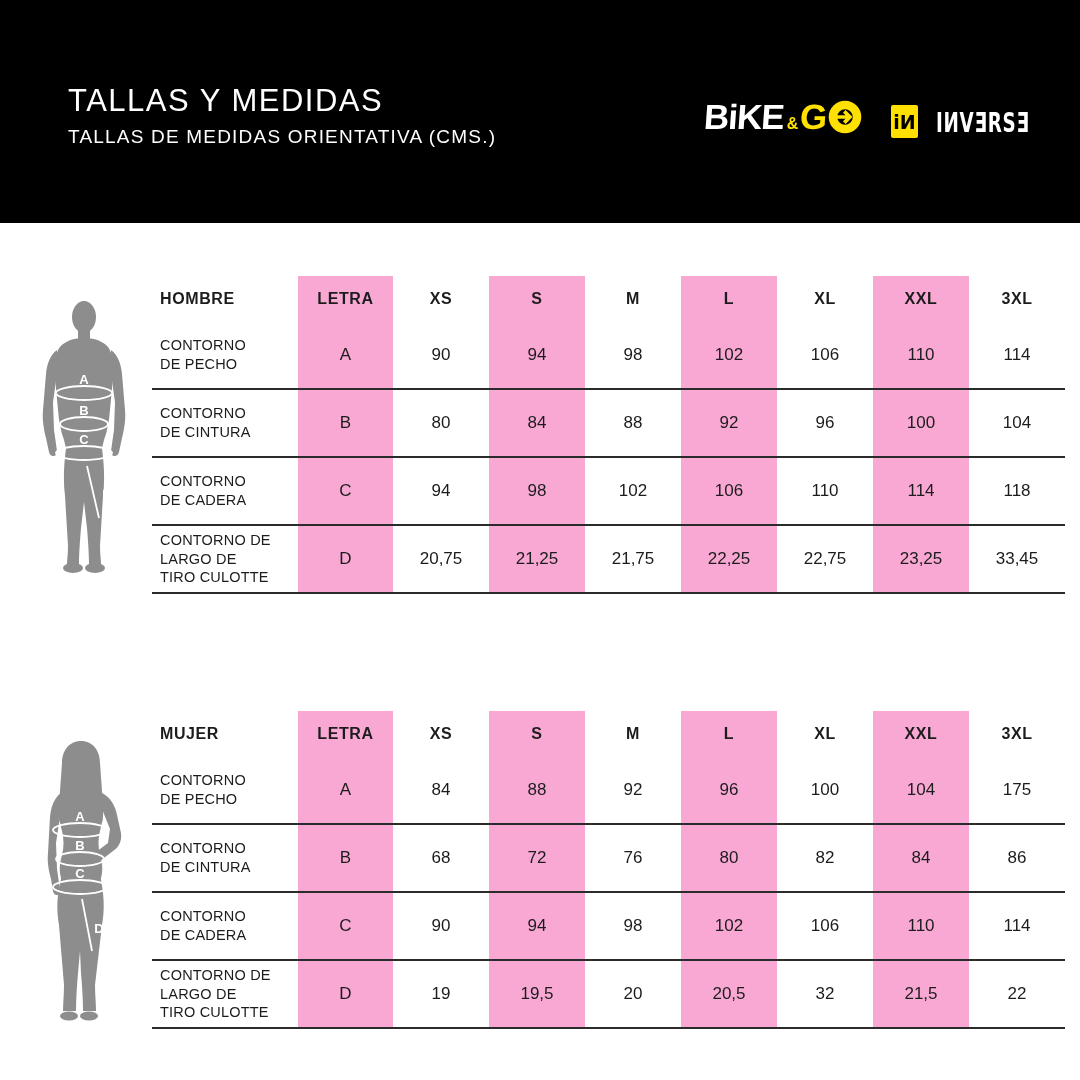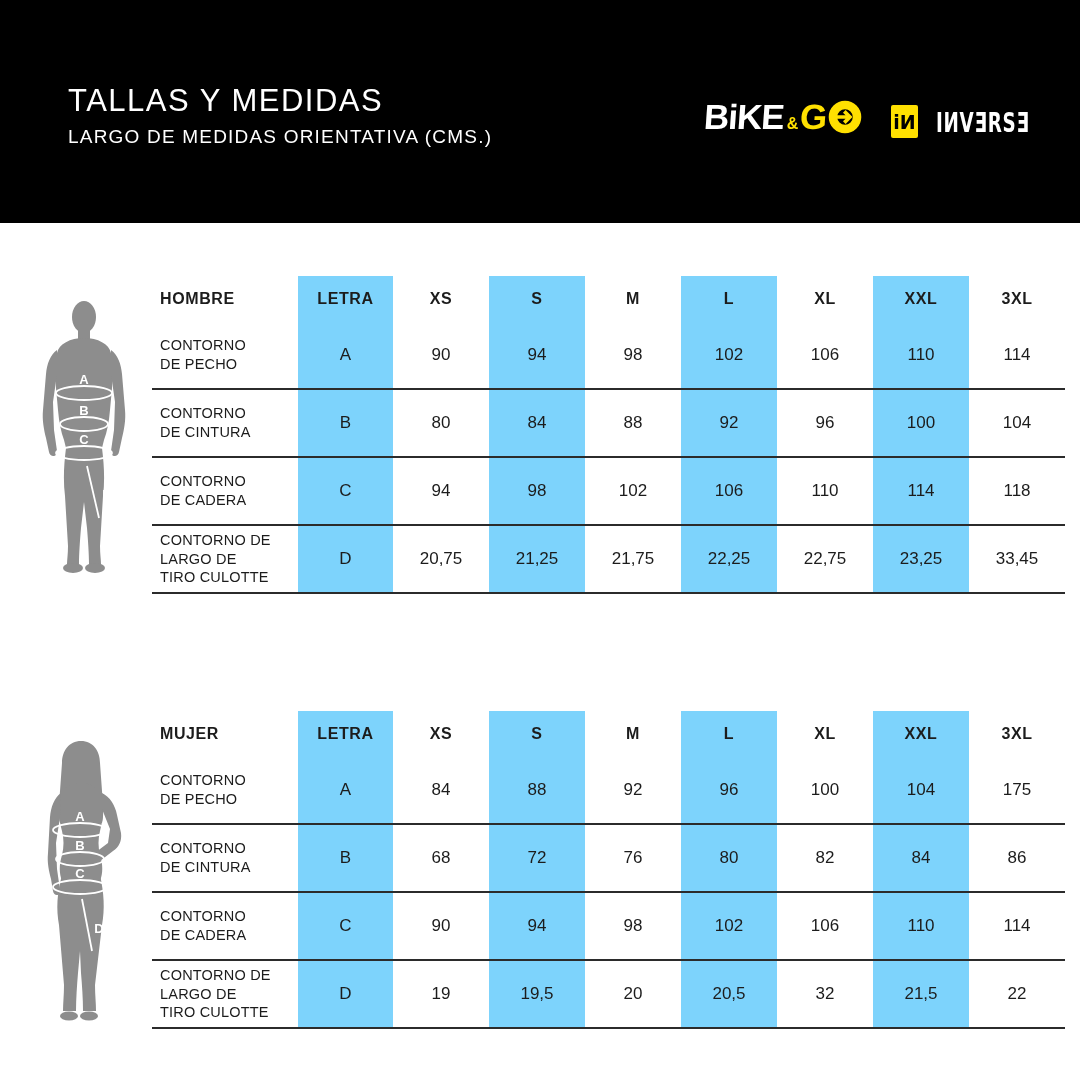--- a/index.html
+++ b/index.html
@@ -30,37 +30,37 @@
   .size-table{position:absolute;left:152px;width:913px;}
   .size-table.men{top:276px;}
   .size-table.women{top:711px;}
   table{border-collapse:collapse;table-layout:fixed;width:100%;}
   col.c-label{width:146px;} col.c-letter{width:95px;} col.c-size{width:96px;}
   thead th{height:44px;font-size:16px;font-weight:800;text-align:center;vertical-align:middle;letter-spacing:.6px;margin-left:28px;}
   thead th.label{text-align:left;padding-left:8px;}
   tbody td{height:64px;border-bottom:2px solid #2b2b2b;text-align:center;font-size:17px;vertical-align:middle;}
   tbody td.label{text-align:left;padding-left:8px;font-size:14.5px;line-height:1.3;
                  white-space:pre-line;letter-spacing:.2px;margin-left:19px;}
-  .g{background:#7dd3fc;}
+  .g{background:#f9a8d4;}
 
   
   .figure{position:absolute;}
   .figure.man{left:28px;top:296px;width:112px;height:290px;}
   .figure.woman{left:22px;top:735px;width:118px;height:300px;}
   .figure svg{display:block;width:100%;height:100%;}
   .mark-text{font-family:"Liberation Sans",sans-serif;font-weight:bold;font-size:13px;fill:#ffffff;}
 </style>
 </head>
 <body>
 
 <div class="canvas">
 
   <div class="banner">
     <div class="title">TALLAS Y MEDIDAS</div>
-    <div class="subtitle">LARGO DE MEDIDAS ORIENTATIVA (CMS.)</div>
+    <div class="subtitle">TALLAS DE MEDIDAS ORIENTATIVA (CMS.)</div>
 
     <div class="bikego">
       <span class="bg-bike">BiKE</span>
       <span class="bg-amp">&amp;</span>
       <span class="bg-g">G</span>
       <span class="bg-o">
         <svg width="34" height="34" viewBox="0 0 24 24" aria-hidden="true">
           <circle cx="12" cy="12" r="8.5" fill="none" stroke="#ffe000" stroke-width="6"></circle>
           <path d="M5.5 12h10M11.5 8l4 4-4 4" stroke="#ffe000" stroke-width="2.6" fill="none"></path>
         </svg>

